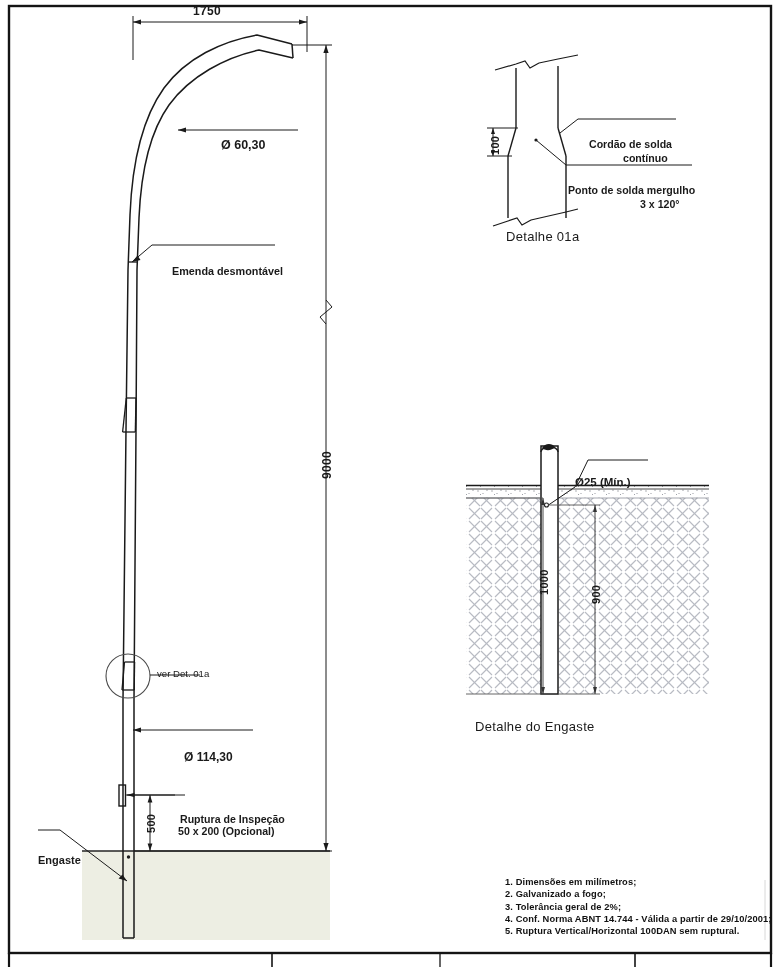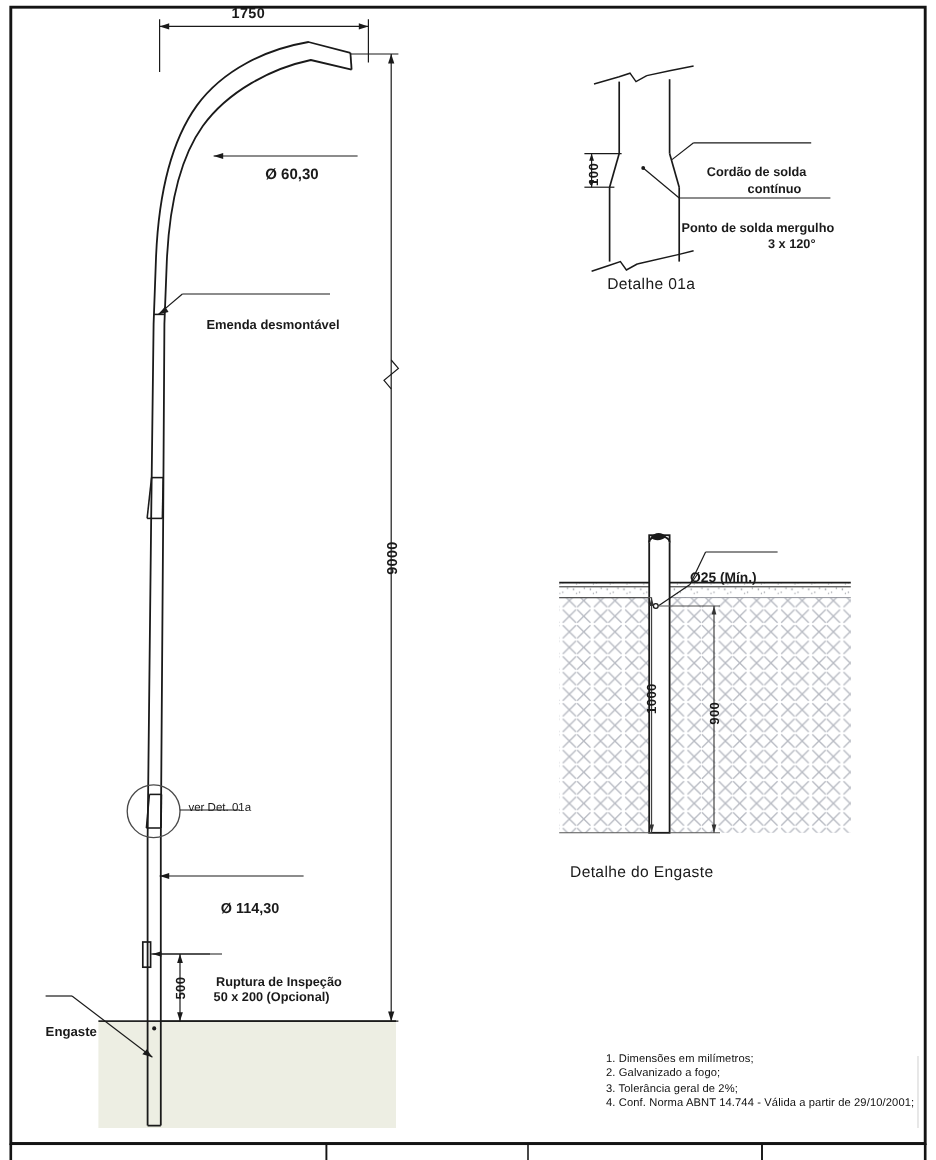--- a/index.html
+++ b/index.html
@@ -12,21 +12,21 @@
   svg.draw{position:absolute;left:0;top:0;width:780px;height:967px;}
   .lbl{position:absolute;white-space:nowrap;color:#1a1a1a;font-family:"Liberation Sans",sans-serif;}
   .dimtxt{font-size:12px;font-weight:bold;letter-spacing:.3px;}
   .notetxt{font-size:9.3px;letter-spacing:.1px;}
   .rot{transform-origin:left top;}
   .notas-title{font-size:13.5px;letter-spacing:.4px;}
   .dettitle{font-size:13px;letter-spacing:.3px;}
   .leadtxt{font-size:9.6px;}
   .leadtxt-b{font-size:10.6px;font-weight:600;margin-top:32px;}
   #notas{position:absolute;left:505px;top:876px;width:268px;}
-  #notas .n{line-height:12.3px;}
+  #notas .n{line-height:12.3px;font-weight:bold;}
 </style>
 </head>
 <body>
 
 <div id="sheet">
 
   <svg class="draw" viewBox="0 0 780 967">
     <defs>
       <pattern id="soilhatch" width="22" height="22" patternUnits="userSpaceOnUse" patternTransform="rotate(0)">
         <g stroke="#b9bcc4" stroke-width="1.1" fill="none">
@@ -281,15 +281,16 @@
 
   <div class="lbl dimtxt rot" style="left:590px;top:604px;transform:rotate(-90deg);font-size:11px;">900</div>
 
   <div class="lbl dettitle" style="left:475px;top:719px;">Detalhe do Engaste</div>
 
   <div id="notas">
     <div class="n notetxt">1. Dimensões em milímetros;</div>
     <div class="n notetxt">2. Galvanizado a fogo;</div>
     <div class="n notetxt">3. Tolerância geral de 2%;</div>
     <div class="n notetxt">4. Conf. Norma ABNT 14.744 - Válida a partir de 29/10/2001;</div>
+    <div class="n notetxt">5. Ruptura Vertical/Horizontal 100DAN sem ruptural.</div>
   </div>
 
 </div>
 
 </body></html>

